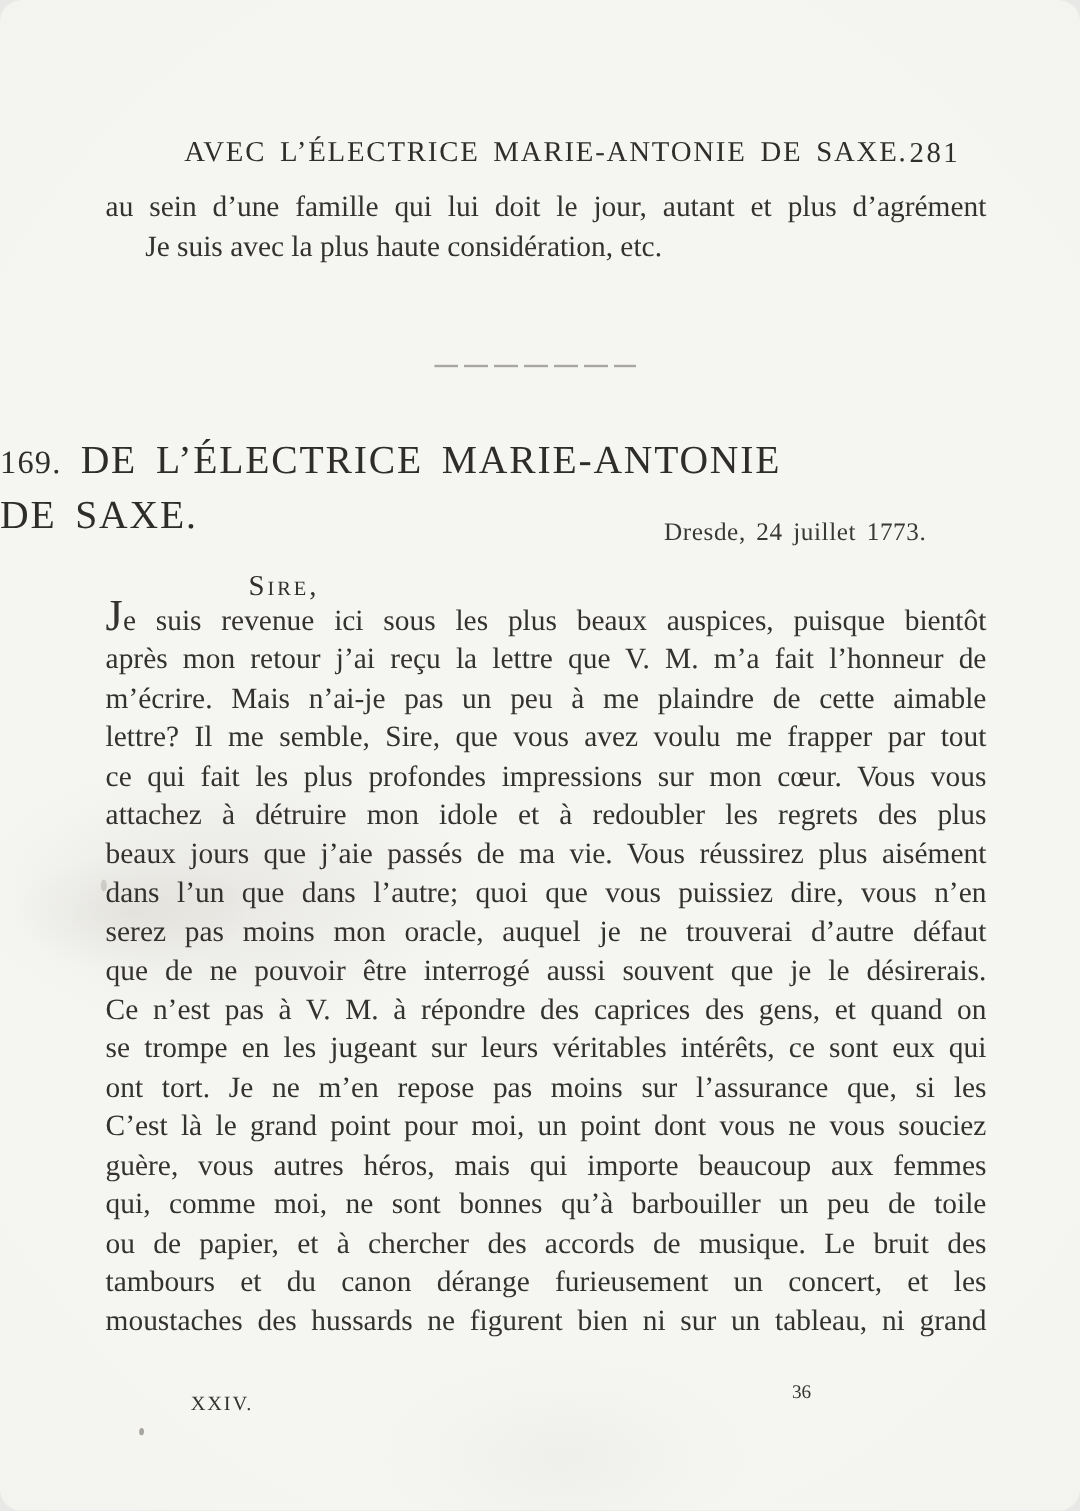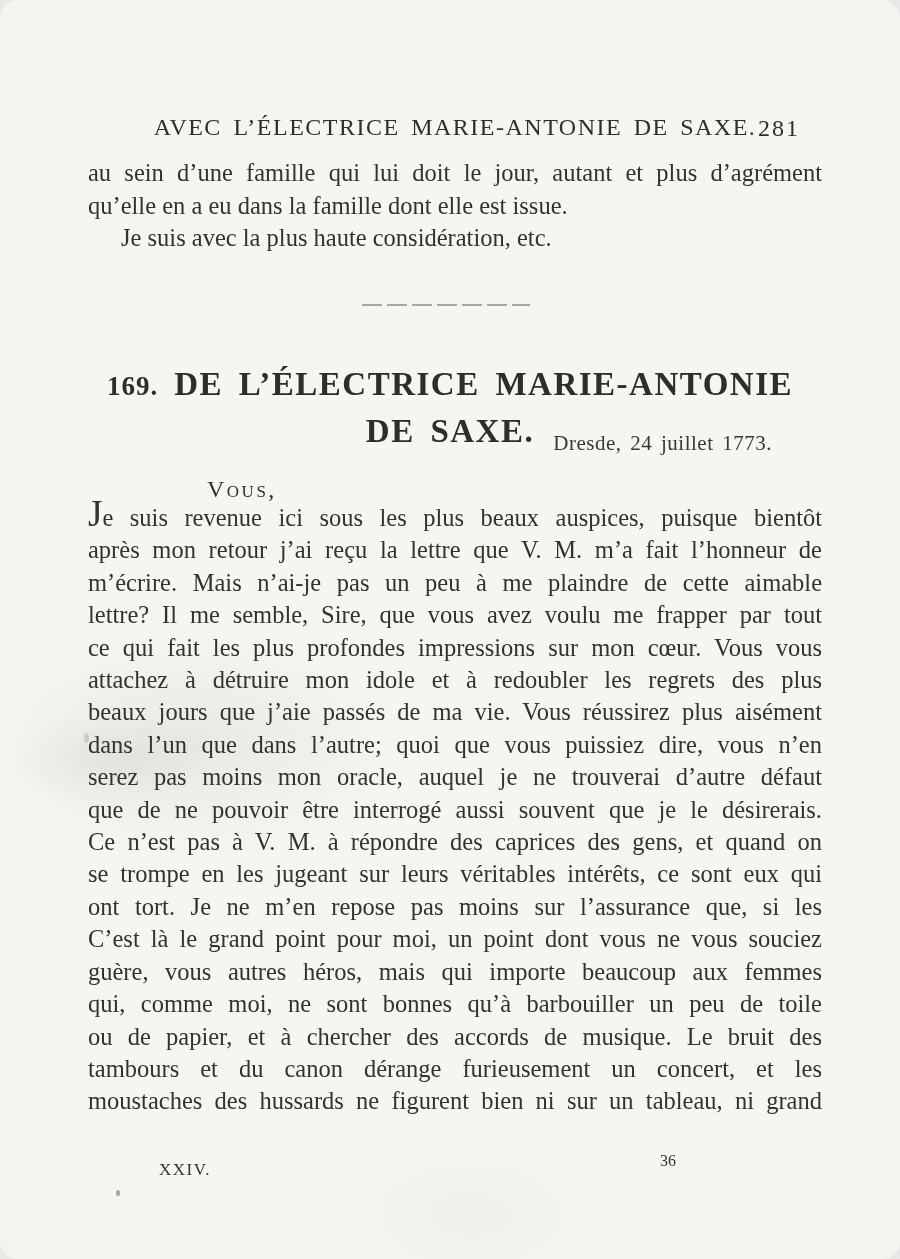--- a/index.html
+++ b/index.html
@@ -33,22 +33,22 @@
   }
   .jline{text-align:justify;text-align-last:justify;text-justify:inter-word;white-space:normal;}
   .closing{text-indent:33px;margin-top:0;}
   .divider{
     position:absolute;top:304px;left:362px;width:168px;height:2px;
     background:repeating-linear-gradient(90deg,#8f8d88 0px,#8f8d88 20px,rgba(143,141,136,0) 20px,rgba(143,141,136,0) 25px);
     opacity:.75;
   }
   .letter-heading{
     position:absolute;top:362px;left:0;width:900px;
-    text-align:center;font-size:33px;line-height:45px;
-    letter-spacing:1.5px;word-spacing:6px;color:#2f2d29;white-space:nowrap;font-weight:bold;
+    font-size:33px;line-height:45px;
+    letter-spacing:1.5px;word-spacing:6px;color:#2f2d29;white-space:nowrap;
   }
   .letter-heading .letter-no{
     font-size:27px;letter-spacing:1px;margin-right:16px;
   }
   .dateline{
     position:absolute;top:431px;right:128px;
     font-size:21px;letter-spacing:0.5px;word-spacing:3px;color:#3a3834;
   }
   .salutation{
     position:absolute;top:476px;left:207px;
@@ -87,36 +87,35 @@
 
 <div class="page">
 
   <header class="running-head">
     <span>AVEC L’ÉLECTRICE MARIE-ANTONIE DE SAXE.</span>
     <span class="folio">281</span>
   </header>
 
   <section class="prev-letter">
     <div class="jline">au sein d’une famille qui lui doit le jour, autant et plus d’agrément</div>
-    <div>qu’elle en a eu dans la famille dont elle est issue.</div>
     <div class="closing">Je suis avec la plus haute considération, etc.</div>
   </section>
 
   <div class="divider"></div>
 
   <section class="letter-heading">
     <div>
       <span class="letter-no">169.</span><span>DE L’ÉLECTRICE MARIE-ANTONIE</span>
     </div>
     <div>DE SAXE.</div>
   </section>
 
   <div class="dateline">Dresde, 24 juillet 1773.</div>
 
-  <div class="salutation">Vous,</div>
+  <div class="salutation">Sire,</div>
 
   <section class="letter-body">
     <div class="bline"><span class="dropcap">J</span><span>e suis revenue ici sous les plus beaux auspices, puisque bientôt</span></div>
     <div class="bline">après mon retour j’ai reçu la lettre que V. M. m’a fait l’honneur de</div>
     <div class="bline">m’écrire.  Mais n’ai-je pas un peu à me plaindre de cette aimable</div>
     <div class="bline">lettre?  Il me semble, Sire, que vous avez voulu me frapper par tout</div>
     <div class="bline">ce qui fait les plus profondes impressions sur mon cœur.  Vous vous</div>
     <div class="bline">attachez à détruire mon idole et à redoubler les regrets des plus</div>
     <div class="bline">beaux jours que j’aie passés de ma vie.  Vous réussirez plus aisément</div>
     <div class="bline">dans l’un que dans l’autre; quoi que vous puissiez dire, vous n’en</div>

